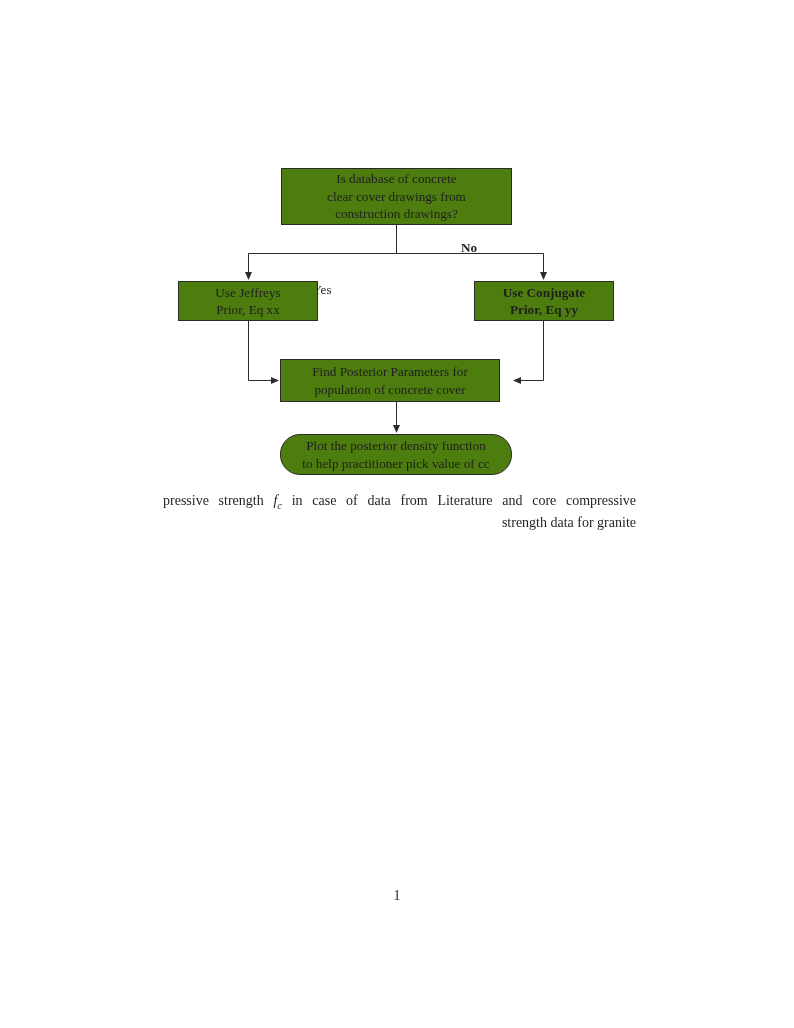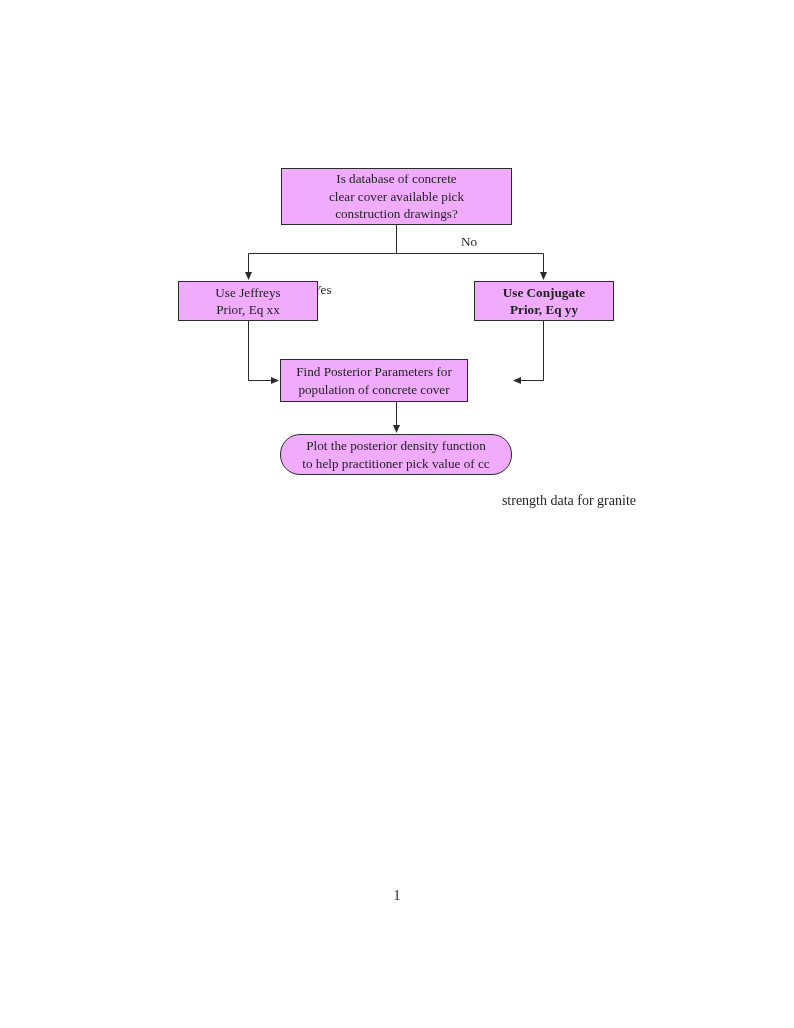--- a/index.html
+++ b/index.html
@@ -16,47 +16,47 @@
     overflow: hidden;
   }
   .connectors {
     position: absolute;
     left: 0; top: 0;
     pointer-events: none;
   }
   .fbox {
     position: absolute;
     border: 1px solid #2b2b2b;
-    background: #f0abfc;
+    background: #4d7c0f;
     display: flex;
     flex-direction: column;
     justify-content: center;
     align-items: center;
     text-align: center;
     font-size: 13.2px;
     color: #1f1f1f;
   }
   .fbox .bline {
     line-height: 17.5px;
     white-space: nowrap;
   }
   .box-decision  { left: 281px; top: 168px; width: 231px; height: 57px; }
   .box-jeffreys  { left: 178px; top: 281px; width: 140px; height: 40px; }
   .box-conjugate { left: 474px; top: 281px; width: 140px; height: 40px; font-weight: bold; }
-  .box-posterior { left: 280px; top: 359px; width: 188px; height: 43px; text-align: right; }
+  .box-posterior { left: 280px; top: 359px; width: 220px; height: 43px; text-align: right; }
   .box-plot      { left: 280px; top: 434px; width: 232px; height: 41px; border-radius: 20px; }
   .edge-label {
     position: absolute;
     transform: translateX(-50%);
     font-size: 13.2px;
     color: #1f1f1f;
     white-space: nowrap;
   }
   .label-yes { left: 322px; top: 234px; margin-top: 48px; }
-  .label-no  { left: 469px; top: 234px; }
+  .label-no  { left: 469px; top: 240px; font-weight: bold; }
   .caption {
     position: absolute;
     left: 163px;
     top: 490px;
     width: 473px;
     font-size: 14px;
     line-height: 21.5px;
     color: #1f1f1f;
   }
   .cap-line { display: block; text-align: right; }
@@ -102,21 +102,21 @@
 
     <path d="M248.5 321 V380.5 H278" stroke="#2b2b2b" stroke-width="1" fill="none" marker-end="url(#arrow)"></path>
 
     <path d="M543.5 321 V380.5 H514" stroke="#2b2b2b" stroke-width="1" fill="none" marker-end="url(#arrow)"></path>
 
     <path d="M396.5 402 V432 " stroke="#2b2b2b" stroke-width="1" fill="none" marker-end="url(#arrow)"></path>
   </svg>
 
   <div class="fbox box-decision">
     <div class="bline">Is database of concrete</div>
-    <div class="bline">clear cover available pick</div>
+    <div class="bline">clear cover drawings from</div>
     <div class="bline">construction drawings?</div>
   </div>
 
   <div class="edge-label label-yes">Yes</div>
   <div class="edge-label label-no">No</div>
 
   <div class="fbox box-jeffreys">
     <div class="bline">Use Jeffreys</div>
     <div class="bline">Prior, Eq xx</div>
   </div>
@@ -130,18 +130,19 @@
     <div class="bline">Find Posterior Parameters for</div>
     <div class="bline">population of concrete cover</div>
   </div>
 
   <div class="fbox box-plot">
     <div class="bline">Plot the posterior density function</div>
     <div class="bline">to help practitioner pick value of cc</div>
   </div>
 
   <div class="caption">
+    <div class="cap-line just"><span>pressive strength </span><span class="math-f">f</span><sub class="math-sub">c</sub><span> in case of data from Literature and core compressive</span></div>
     <div class="cap-line">strength data for granite</div>
   </div>
 
   <div class="page-number">1</div>
 
 </div>
 
 </body></html>

